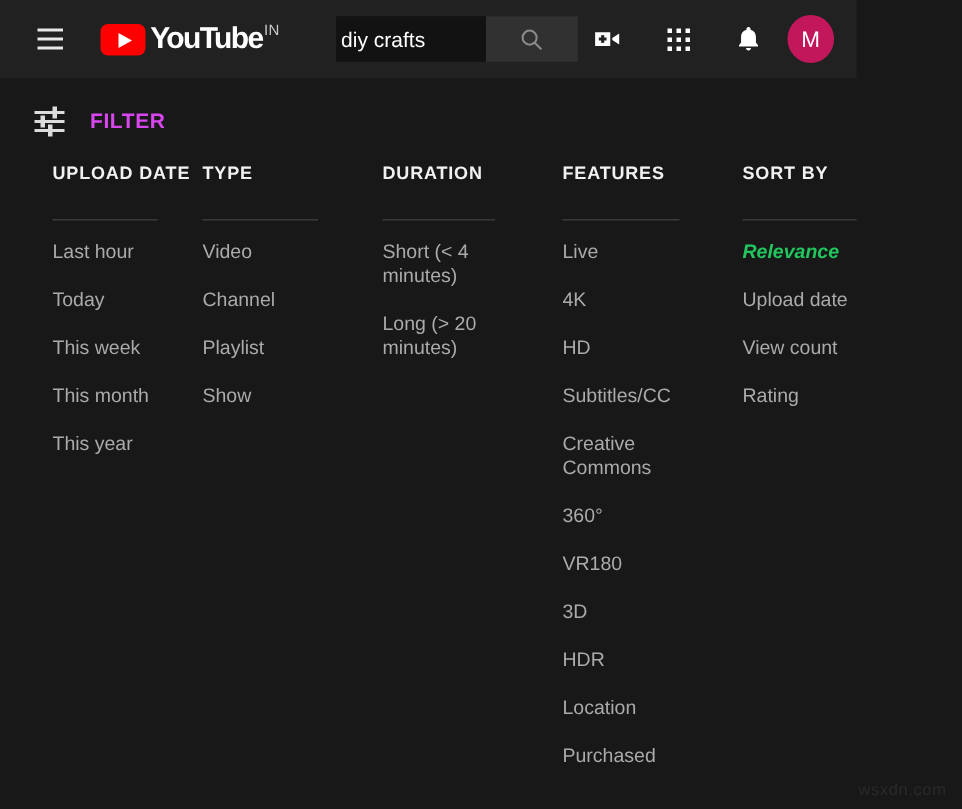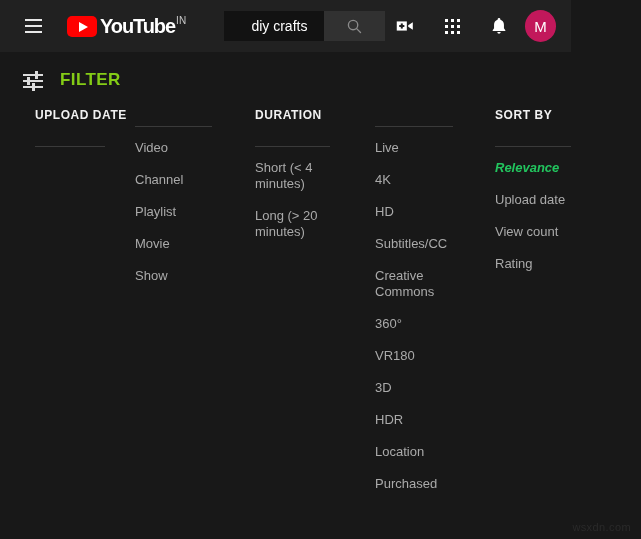--- a/index.html
+++ b/index.html
@@ -43,21 +43,21 @@
   }
   .yt-country {
     font-size: 10px; color: #c8c8c8; margin-left: 1px; line-height: 11px;
     letter-spacing: 0.2px;
   }
 
   .search-wrap { display: flex; margin-left: 38px; height: 30px; }
   .search-box {
     width: 100px; height: 30px; background: #121212;
     border: 1px solid #121212; display: flex; align-items: center;
-    padding-left: 26px;
+    padding-left: 2px;
   }
   .search-box .val { font-size: 14px; color: #ffffff; }
   .search-btn {
     width: 61px; height: 30px; background: #313131;
     display: flex; align-items: center; justify-content: center;
     cursor: pointer; border: 1px solid #313131; border-left: none;
   }
   .search-btn svg { display: block; }
 
   .spacer { flex: 1; }
@@ -86,21 +86,21 @@
     display: flex; align-items: center; margin-left: 22px; cursor: pointer;
   }
   .filter-icon { width: 22px; height: 22px; position: relative; }
   .filter-icon .ln {
     position: absolute; left: 1px; height: 2px; width: 20px; background: #dcdcdc;
   }
   .filter-icon .kn {
     position: absolute; width: 3px; height: 8px; background: #dcdcdc;
   }
   .filter-label {
-    font-size: 17px; font-weight: bold; color: #84cc16;
+    font-size: 14px; font-weight: bold; color: #d946ef;
     letter-spacing: 0.4px; margin-left: 16px;
   }
 
   
   .panel { position: absolute; left: 14px; top: 108px; width: 641px; }
   .columns { display: flex; }
   .col { flex: 0 0 auto; }
   .col-head {
     font-size: 12px; font-weight: bold; color: #f1f1f1;
     letter-spacing: 0.55px; height: 20px;
@@ -221,43 +221,51 @@
       <span class="filter-label">FILTER</span>
     </div>
   </div>
 
   <div class="panel">
     <div class="columns">
 
       <div class="col col1">
         <div class="col-head">UPLOAD DATE</div>
         <div class="col-rule"></div>
+        <div class="col-items">
+          <div class="f-item">Last hour</div>
+          <div class="f-item">Today</div>
+          <div class="f-item">This week</div>
+          <div class="f-item">This month</div>
+          <div class="f-item">This year</div>
+        </div>
       </div>
 
       <div class="col col2">
+        <div class="col-head">TYPE</div>
         <div class="col-rule"></div>
         <div class="col-items">
           <div class="f-item">Video</div>
           <div class="f-item">Channel</div>
           <div class="f-item">Playlist</div>
-          <div class="f-item">Movie</div>
           <div class="f-item">Show</div>
         </div>
       </div>
 
       <div class="col col3">
         <div class="col-head">DURATION</div>
         <div class="col-rule"></div>
         <div class="col-items">
           <div class="f-item">Short (&lt; 4 minutes)</div>
           <div class="f-item">Long (&gt; 20 minutes)</div>
         </div>
       </div>
 
       <div class="col col4">
+        <div class="col-head">FEATURES</div>
         <div class="col-rule"></div>
         <div class="col-items">
           <div class="f-item">Live</div>
           <div class="f-item">4K</div>
           <div class="f-item">HD</div>
           <div class="f-item">Subtitles/CC</div>
           <div class="f-item">Creative Commons</div>
           <div class="f-item">360°</div>
           <div class="f-item">VR180</div>
           <div class="f-item">3D</div>

